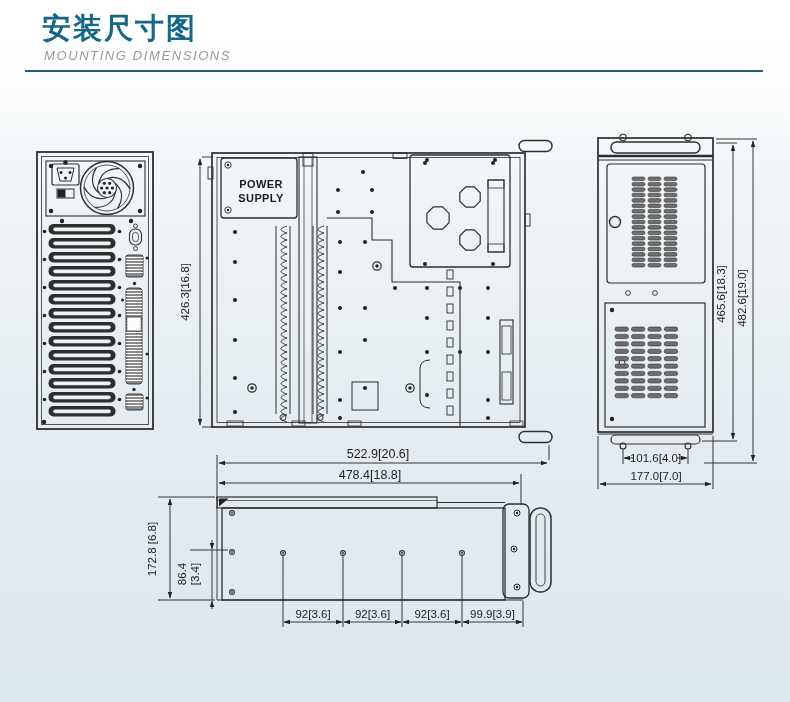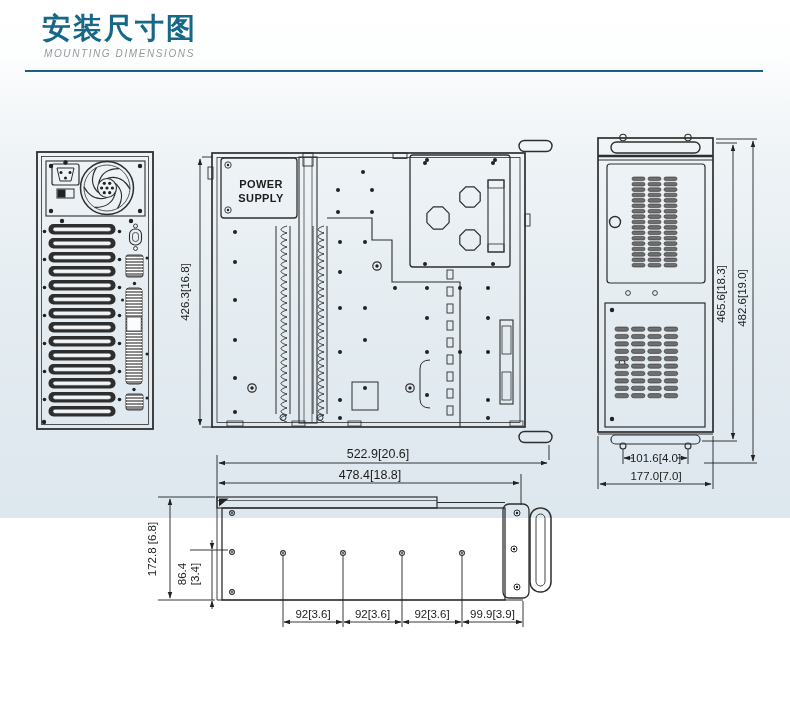--- a/index.html
+++ b/index.html
@@ -1,22 +1,22 @@
 <!DOCTYPE html>
 <html><head>
 <meta charset="utf-8">
 <style>
   html,body{margin:0;padding:0;}
   body{width:790px;height:702px;overflow:hidden;
        font-family:"Liberation Sans", sans-serif;}
-  .page{position:relative;width:790px;height:518px;
+  .page{position:relative;width:790px;height:702px;
         background:linear-gradient(180deg,#ffffff 0%,#fdfefe 10%,#eef3f6 30%,#e4ecf1 62%,#dde7ee 100%);}
   .header{position:absolute;top:12px;left:42px;z-index:2;}
   .title-zh{font-size:29px;font-weight:bold;letter-spacing:2px;color:#176787;margin:0;line-height:1.15;}
-  .title-en{font-size:10px;font-style:italic;color:#97979d;letter-spacing:1.6px;margin:3px 0 0 2px;}
+  .title-en{font-size:13px;font-style:italic;color:#97979d;letter-spacing:1.6px;margin:3px 0 0 2px;}
   .divider{position:absolute;top:70px;left:25px;width:738px;height:2px;background:#1e5e7e;z-index:2;}
   svg text{font-family:"Liberation Sans", sans-serif;fill:#1c1c1c;}
   .dim{font-size:11.5px;}
   .dim-big{font-size:12.5px;}
   .psu-t{font-size:11px;font-weight:600;letter-spacing:.4px;}
   .ln{stroke:#2e2e2e;fill:none;}
   .dl{stroke:#222;stroke-width:.9;fill:none;}
 </style>
 </head>
 <body>

